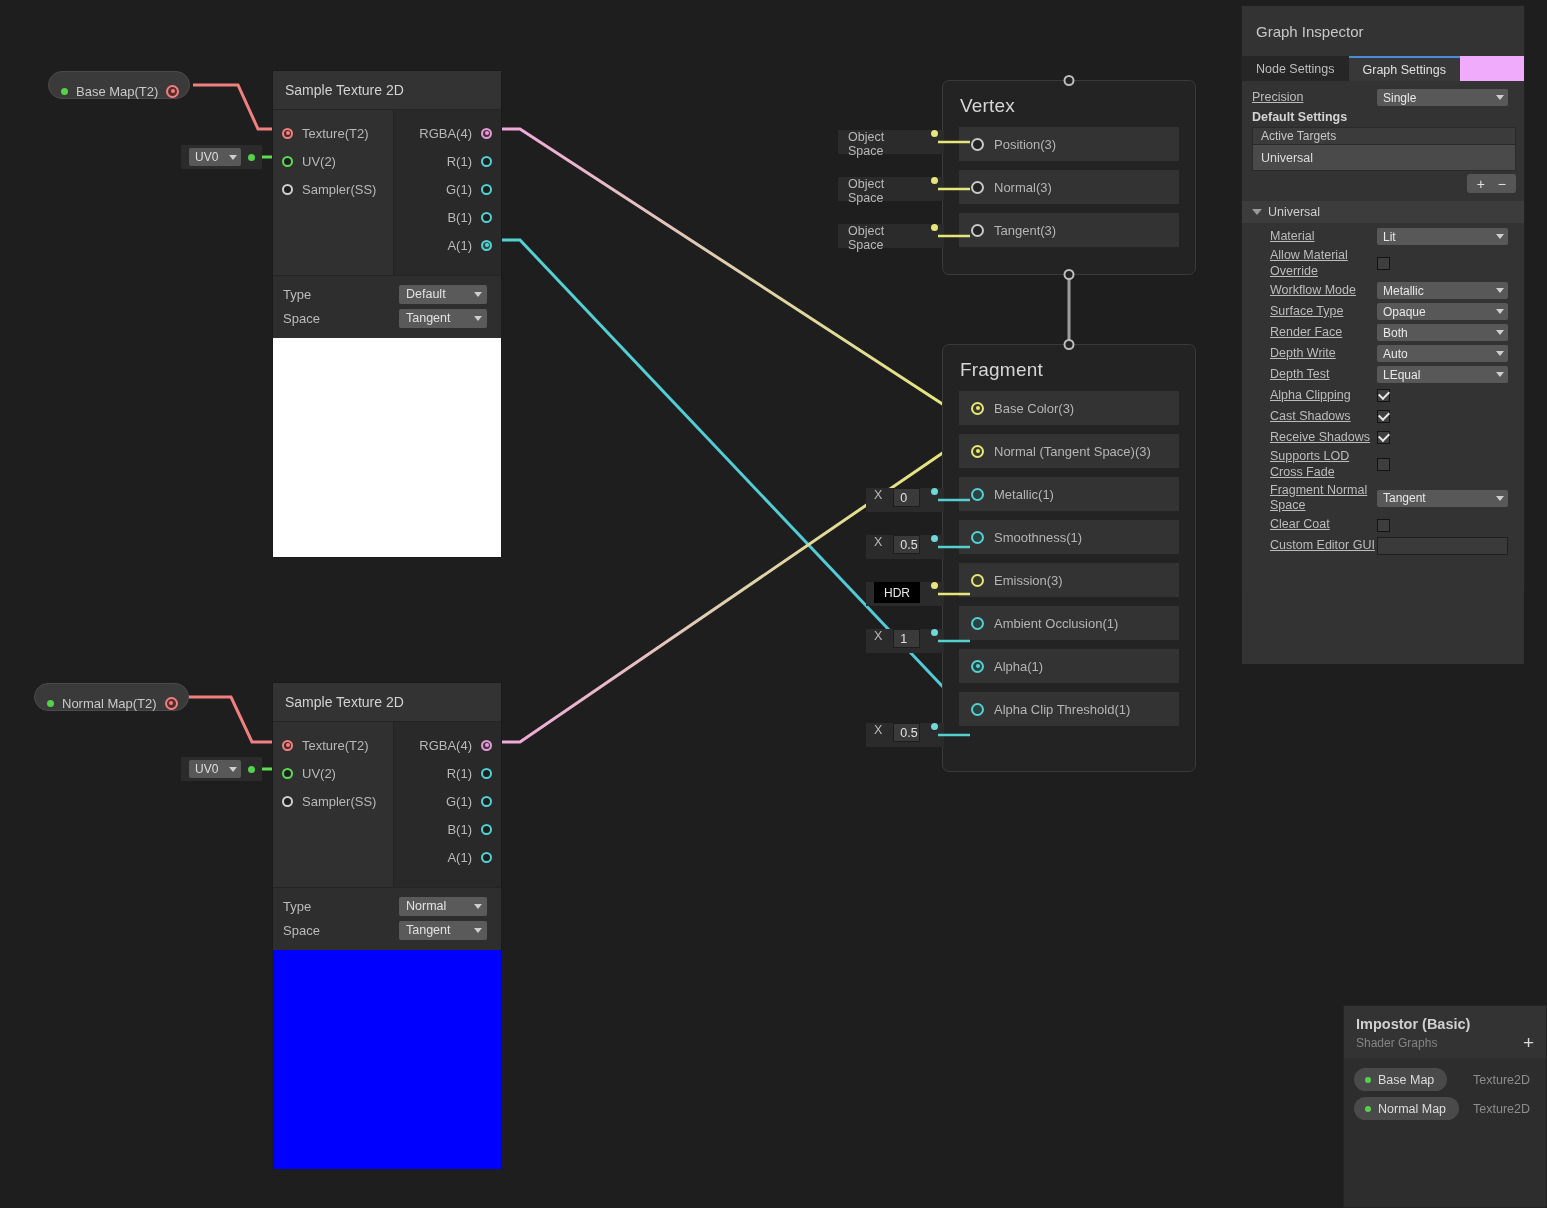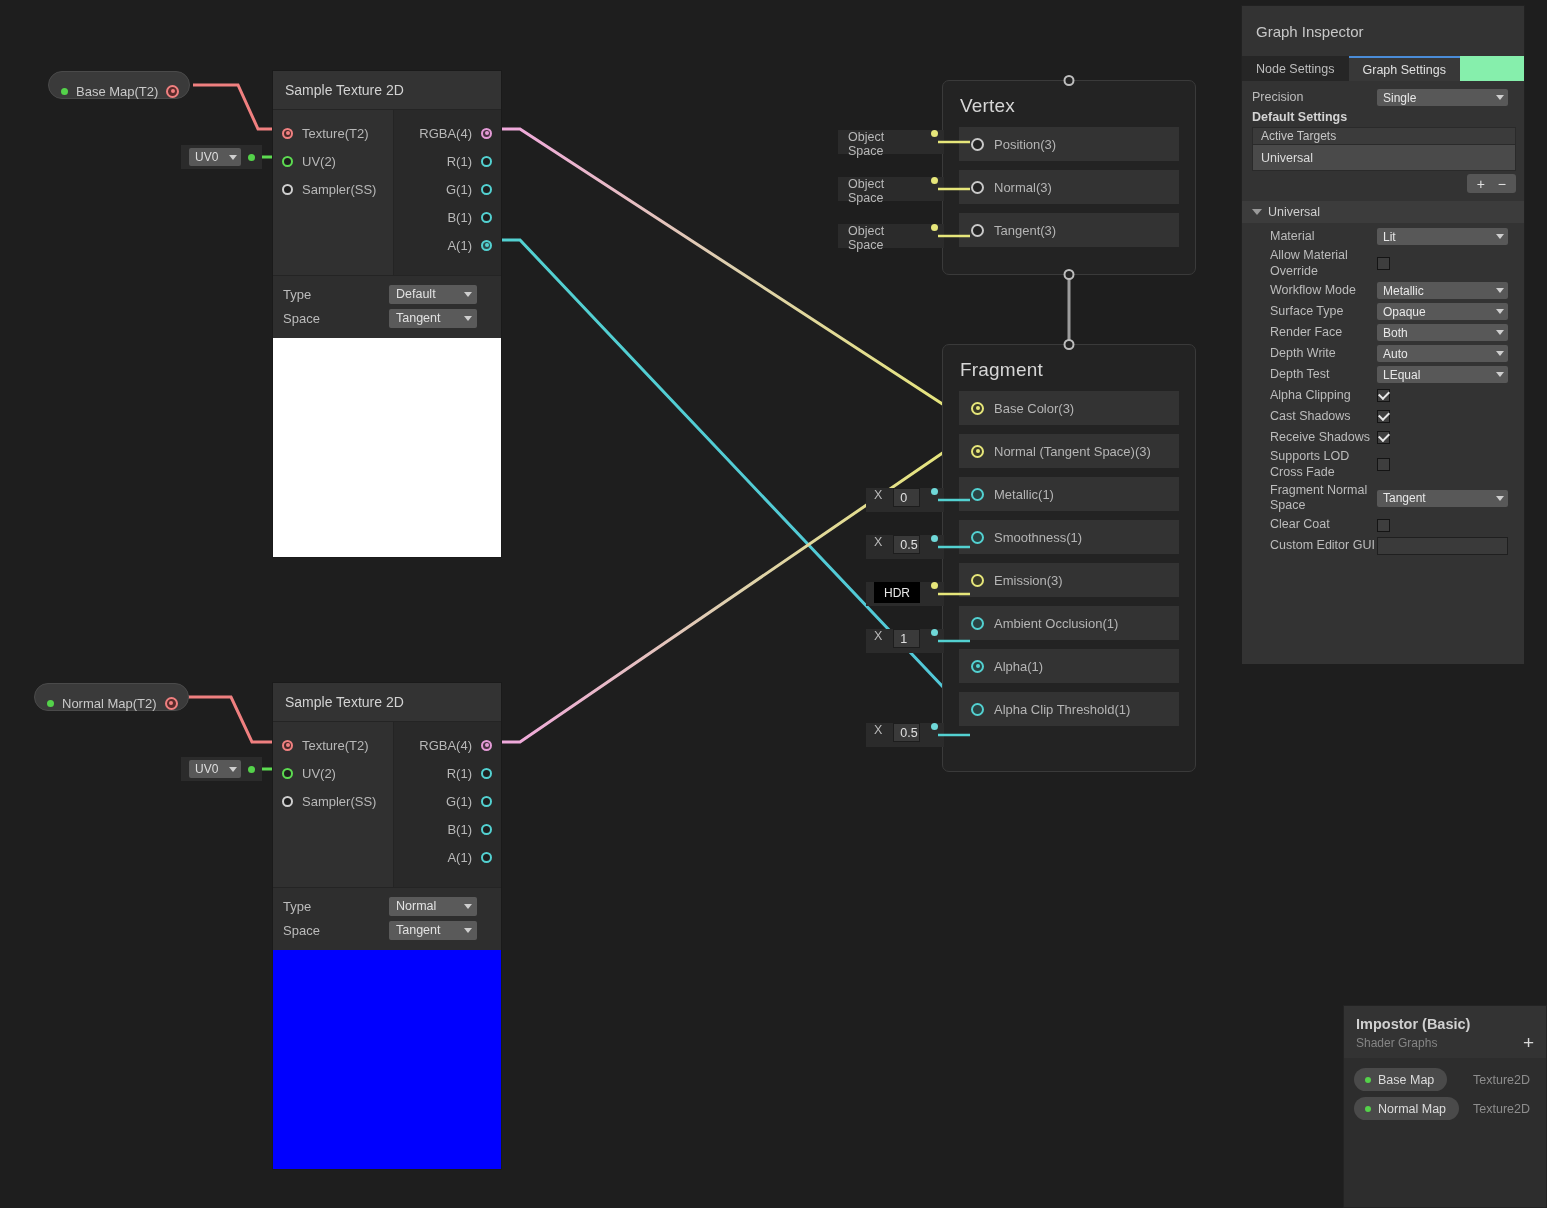--- a/index.html
+++ b/index.html
@@ -57,21 +57,21 @@
   .pt { width:11px; height:11px; border-radius:50%; border:2px solid #888; background:#1e1e1e;
         position:relative; flex:none; }
   .pt.filled::after{content:"";position:absolute;left:1.5px;top:1.5px;width:4px;height:4px;border-radius:50%;background:currentColor;}
   .pt.tex  { border-color:#f08080; color:#f08080; background:#492828;}
   .pt.uv   { border-color:#5ddb51; color:#5ddb51; }
   .pt.samp { border-color:#cfcfcf; color:#cfcfcf; }
   .pt.rgba { border-color:#e39ad6; color:#e39ad6; background:#46303f;}
   .pt.chan { border-color:#53d1d1; color:#53d1d1; }
   .pt.chan.filled { background:#2c4a4a; }
 
-  .st-props { background:#2e2e2e; border-top:1px solid #242424; padding:6px 14px 8px 0; }
+  .st-props { background:#2e2e2e; border-top:1px solid #242424; padding:6px 4px 8px 0; }
   .prop-row { display:flex; align-items:center; height:24px; padding:0 10px; font-size:13px; color:#bcbcbc;}
   .prop-row .lbl { flex:1; }
   .dd {
     width:88px; height:19px; background:#5a5a5a; border-radius:2px;
     display:flex; align-items:center; justify-content:space-between;
     padding:0 5px 0 7px; font-size:12.5px; color:#e2e2e2;
   }
   .st-preview { height:219px; width:100%; }
 
   
@@ -101,27 +101,27 @@
             display:flex; align-items:center; padding-left:6px; font-size:12.5px; color:#e0e0e0;}
   .hdrfield { background:#000; height:21px; width:72px; display:flex; align-items:center;
               justify-content:center; font-size:12px; color:#e8e8e8;}
   .xlabel{ color:#b9b9b9; font-size:12.5px; }
 
   
   #inspector { position:absolute; left:1241px; top:5px; width:284px; height:585px;
                background:#2b2b2b; border:1px solid #212121; }
   .gi-header { height:50px; display:flex; align-items:center; padding-left:14px;
                font-size:15px; color:#c8c8c8; background:#333333;}
-  .gi-tabs { display:flex; height:25px; background:#86efac; }
+  .gi-tabs { display:flex; height:25px; background:#f0abfc; }
   .gi-tab { padding:0 14px; display:flex; align-items:center; font-size:12.5px;
             color:#bdbdbd; background:#262626;}
   .gi-tab.active { background:#383838; border-top:2px solid #4a8cd8; color:#e0e0e0;}
   .gi-body { padding:4px 0 0 0; background:#333333; height:100%; }
   .gi-row { display:flex; align-items:center; min-height:21px; padding:0 10px 0 10px; font-size:12.5px; color:#bcbcbc; }
-  .gi-row .gl { width:125px; flex:none; line-height:1.25; padding:1px 0;}
+  .gi-row .gl { width:125px; flex:none; line-height:1.25; padding:1px 0;text-decoration:underline;}
   .gi-row .gl.indent { padding-left:18px; width:125px; }
   .gi-dd { flex:1; height:17px; background:#585858; border-radius:2px;
            display:flex; align-items:center; justify-content:space-between;
            padding:0 4px 0 6px; font-size:12px; color:#e8e8e8; max-width:131px;}
   .gi-strong { font-weight:bold; color:#d4d4d4; padding-left:10px; font-size:12.5px; margin:2px 0 3px 0;}
   .targets-box { margin:2px 8px 0 10px; }
   .targets-hdr { height:18px; background:#3b3b3b; border:1px solid #2a2a2a;
                  display:flex; align-items:center; padding-left:8px; font-size:12px; color:#c6c6c6;}
   .targets-list { height:26px; background:#4a4a4a; border:1px solid #2a2a2a; border-top:none;
                   display:flex; align-items:center; padding-left:8px; font-size:12.5px; color:#dcdcdc;}

